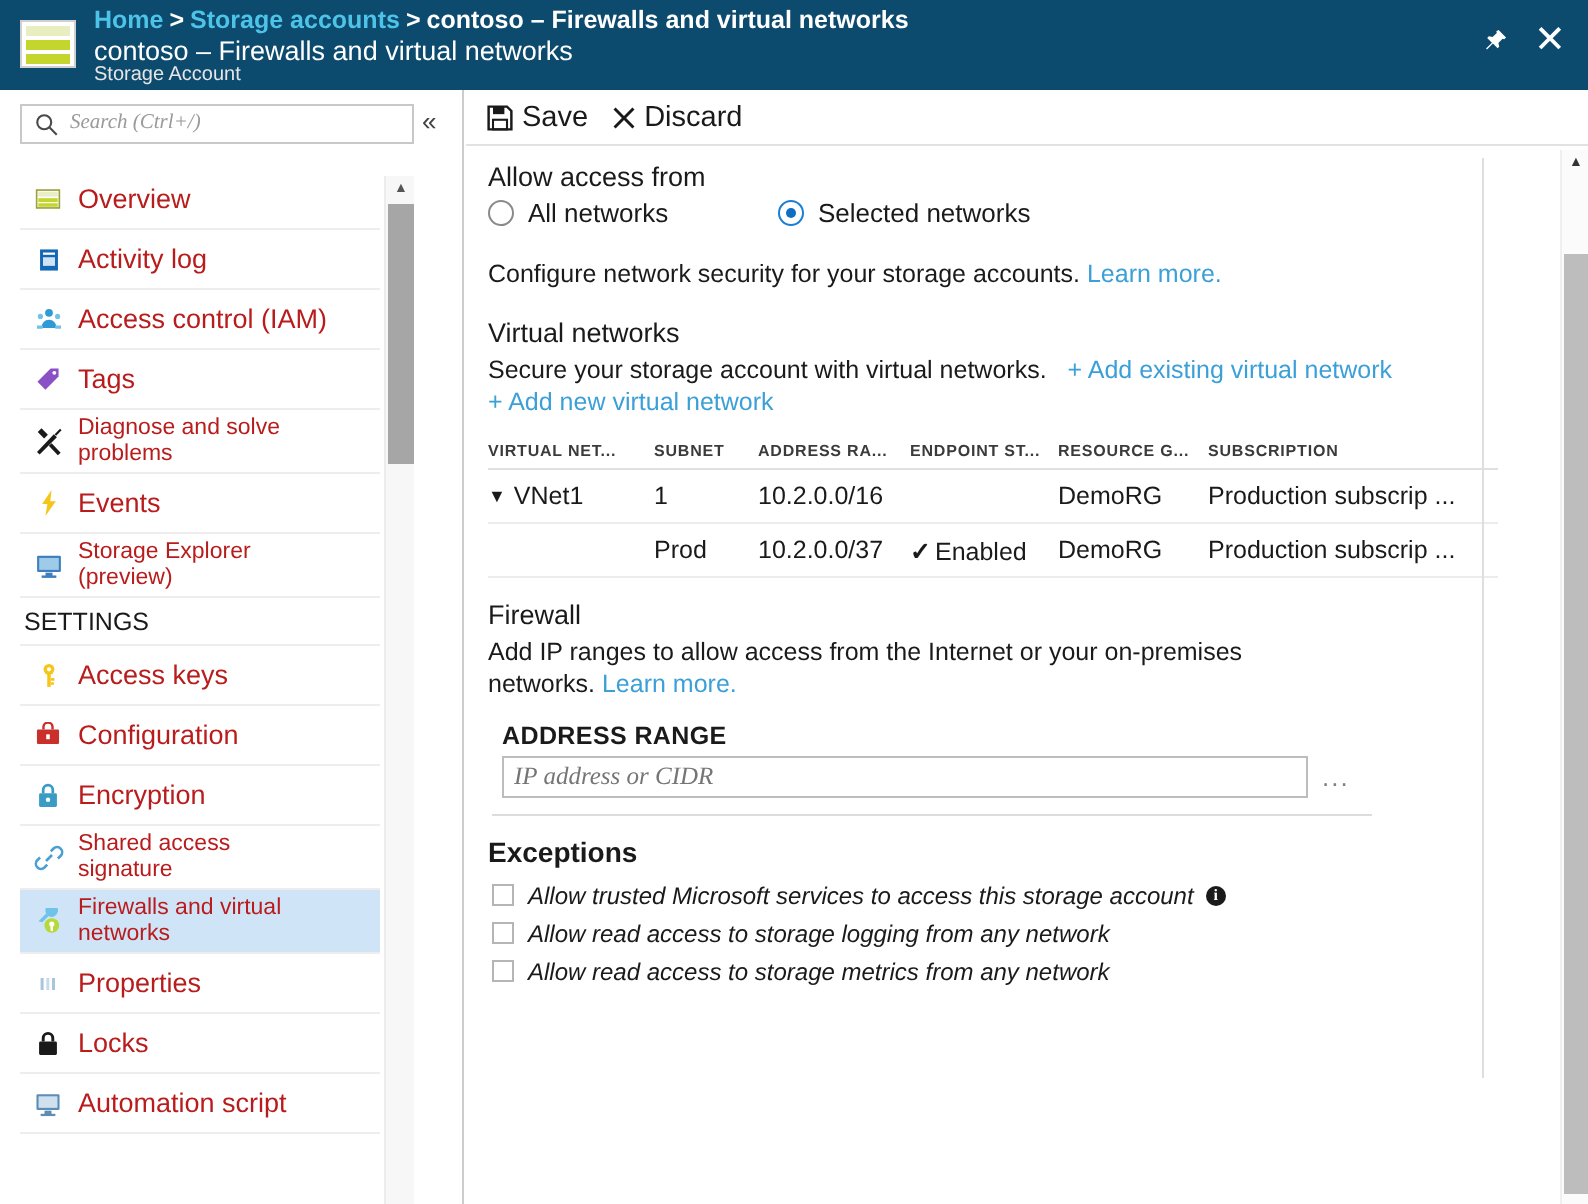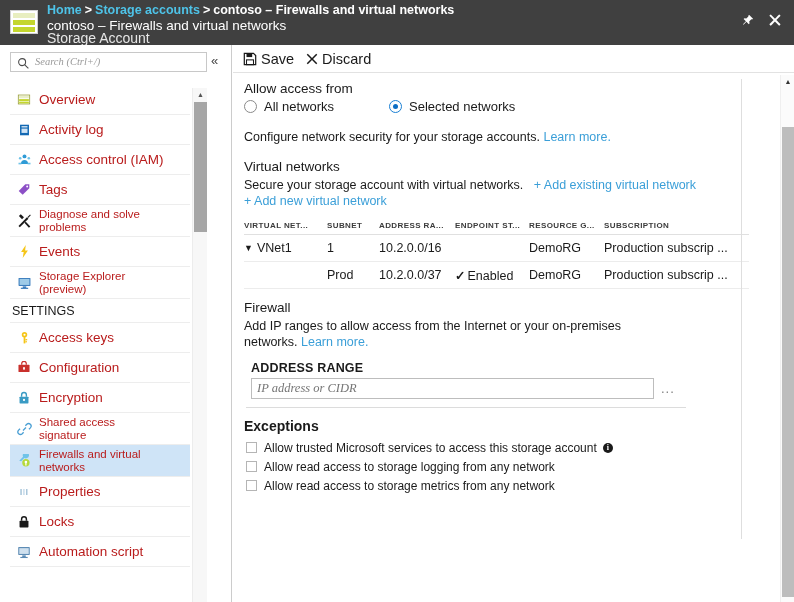--- a/index.html
+++ b/index.html
@@ -9,21 +9,21 @@
     font-family:"Liberation Sans", sans-serif;
     background:#ffffff; color:#1a1a1a;
     overflow:hidden;
     -webkit-font-smoothing:antialiased;
   }
   #app { position:relative; width:794px; height:602px; background:#fff; overflow:hidden; }
 
   
   .topbar {
     position:absolute; left:0; top:0; width:794px; height:45px;
-    background:#404040; color:#fff; overflow:hidden;
+    background:#0c4a6e; color:#fff; overflow:hidden;
   }
   .res-icon {
     position:absolute; left:10px; top:10px; width:28px; height:24px;
     background:#fff; border:1px solid #d0d0d0;
   }
   .res-icon .band1 { position:absolute; left:2px; top:2px; right:2px; height:5px; background:#e8eec0; }
   .res-icon .band2 { position:absolute; left:2px; top:9px; right:2px; height:5px; background:#c4d62e; }
   .res-icon .band3 { position:absolute; left:2px; top:16px; right:2px; height:5px; background:#c4d62e; }
 
   .crumb {
@@ -33,21 +33,21 @@
   .crumb .lnk { color:#4ec3e8; }
   .crumb .sep { color:#ffffff; padding:0 3px; }
   .crumb .cur { color:#ffffff; }
 
   .blade-title {
     position:absolute; left:47px; top:18px;
     font-size:13.5px; color:#ffffff; white-space:nowrap; line-height:16px;
   }
   .blade-sub {
     position:absolute; left:47px; top:33px;
-    font-size:14px; color:#e6e6e6; white-space:nowrap; line-height:10px;
+    font-size:10px; color:#e6e6e6; white-space:nowrap; line-height:10px;
   }
   .hdr-btn {
     position:absolute; top:9px; width:22px; height:22px;
     color:#fff; cursor:pointer;
     display:flex; align-items:center; justify-content:center;
   }
   #pin-btn { right:36px; }
   #close-btn { right:8px; font-size:19px; line-height:19px; font-weight:300; }
 
   
@@ -184,21 +184,21 @@
   .dots { margin-left:7px; color:#808080; font-size:13px; letter-spacing:1px; cursor:pointer; }
   .hr { width:440px; height:1px; background:#dcdcdc; margin:8px 0 0 2px; }
 
   
   .exc-h { font-size:14px; font-weight:bold; color:#1a1a1a; margin:10px 0 4px 0; }
   .exc-row { display:flex; align-items:center; height:19px; cursor:pointer; }
   .cb {
     width:11px; height:11px; border:1px solid #b5b5b5; background:#fff;
     margin-right:7px; margin-left:2px;
   }
-  .exc-lbl { font-size:12px; color:#1a1a1a; }
+  .exc-lbl { font-size:12px; color:#1a1a1a;font-style:italic; }
   .info-ic {
     width:10px; height:10px; border-radius:50%; background:#1a1a1a;
     color:#fff; font-size:8px; font-weight:bold; line-height:10px;
     text-align:center; margin-left:6px; font-family:"Liberation Serif", serif;
   }
 
   
   .mn-scroll {
     position:absolute; right:0; top:30px; width:14px; height:527px;
     background:#fbfbfb; border-left:1px solid #efefef;

